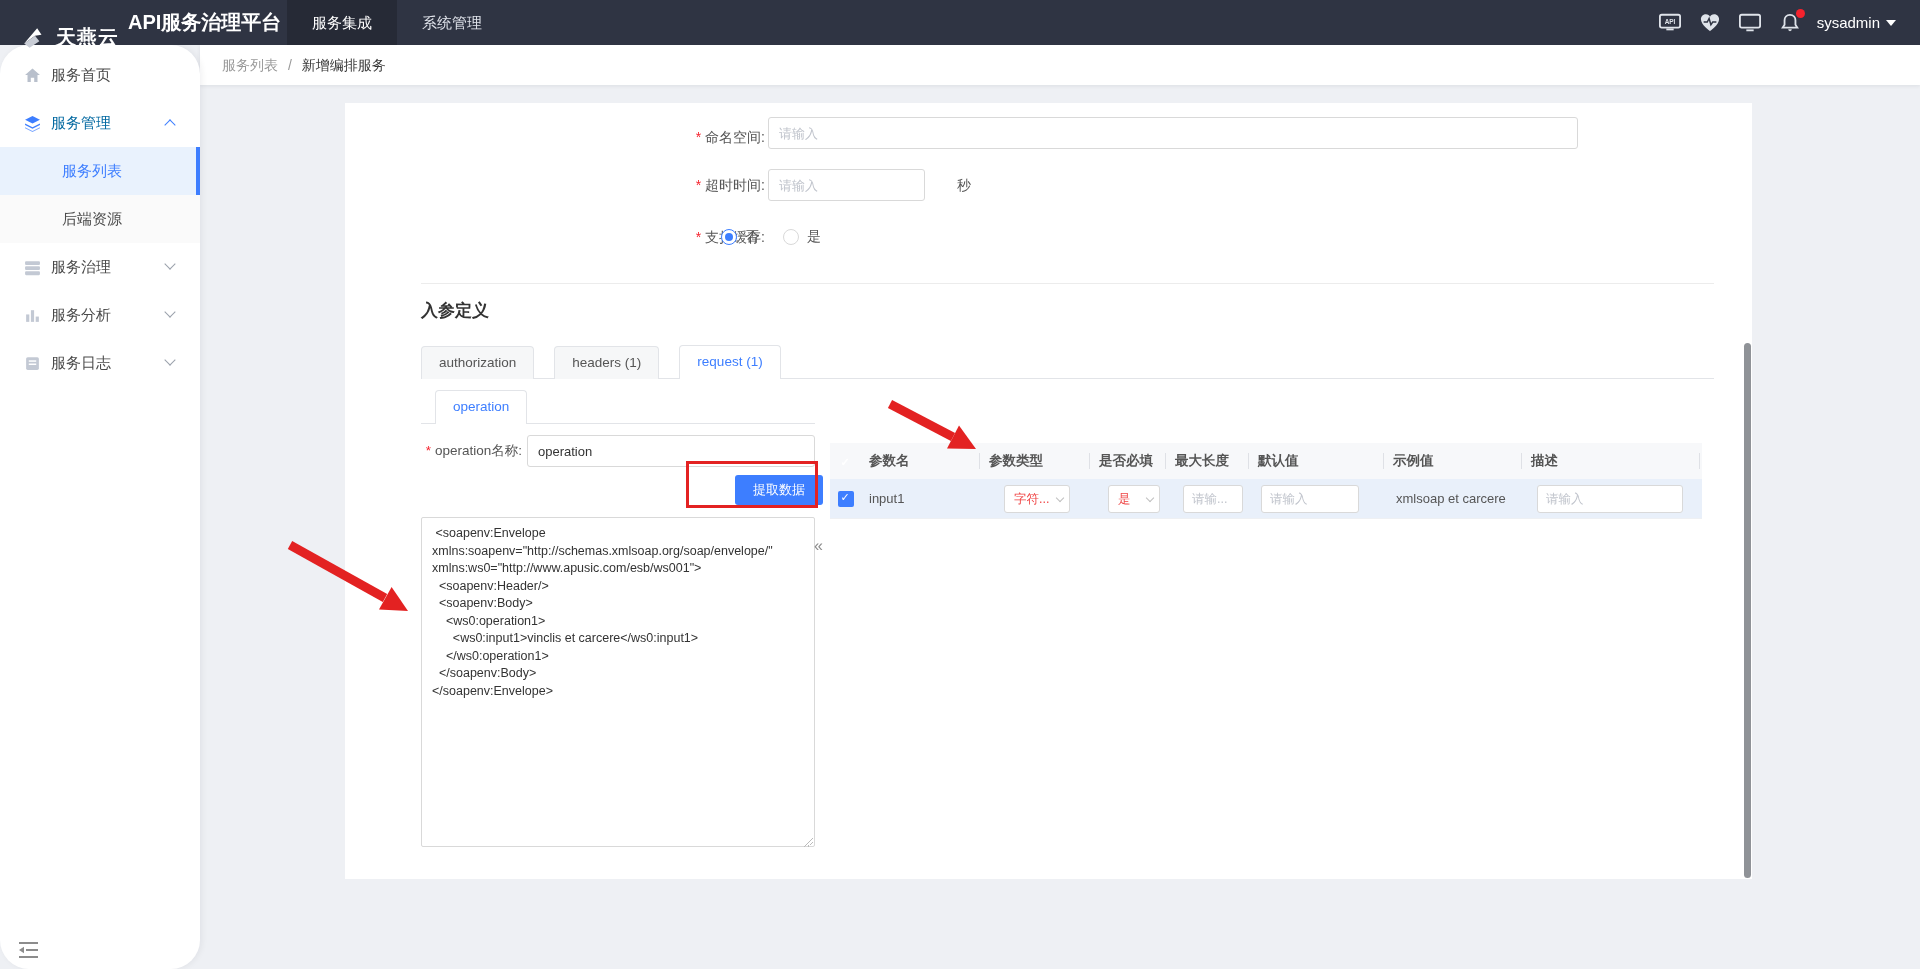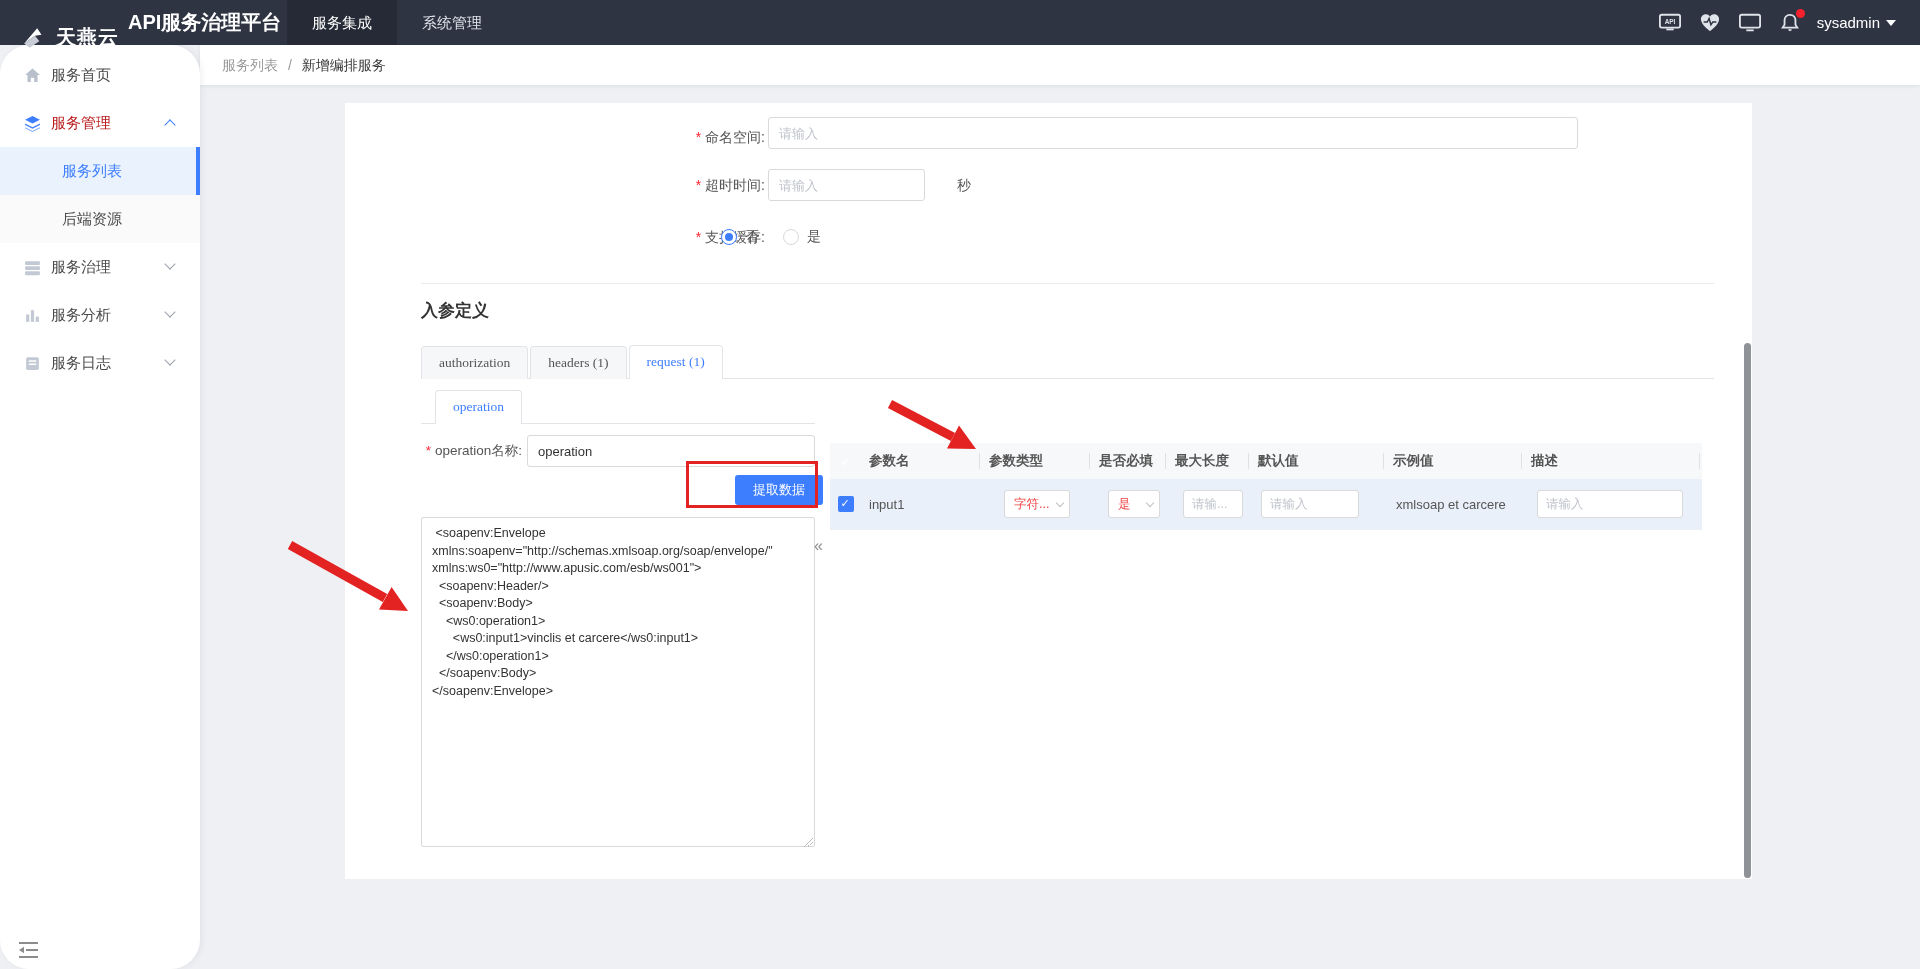--- a/index.html
+++ b/index.html
@@ -18,21 +18,21 @@
   .top-icons { position:absolute; right:0; top:0; height:45px; display:flex; align-items:center; }
   .top-icon { width:26px; height:26px; margin-right:14px; position:relative; display:flex; align-items:center; justify-content:center; }
   .badge-dot { position:absolute; top:-1px; right:-2px; width:9px; height:9px; border-radius:50%; background:#f5222d; }
   .username { font-size:15px; color:#fff; margin-right:6px; }
   .caret-down { width:0; height:0; border-left:5px solid transparent; border-right:5px solid transparent; border-top:6px solid #fff; margin-right:24px; }
 
   
   .sidebar { position:absolute; left:0; top:45px; width:200px; height:924px; background:#fff; box-shadow:2px 0 6px rgba(0,21,41,.06); z-index:10;border-radius:29px; }
   .side-item { position:relative; height:48px; display:flex; align-items:center; font-size:15px; color:#4a4a4a; cursor:pointer; }
   .side-item .mi { width:17px; height:17px; margin-left:24px; margin-right:10px; }
-  .side-item.active-parent { color:#b91c1c; }
+  .side-item.active-parent { color:#0369a1; }
   .side-sub { position:relative; height:48px; line-height:48px; padding-left:62px; font-size:15px; color:#4a4a4a; background:#fafafa; cursor:pointer; }
   .side-sub.selected { background:#e9f2fd; color:#3d7eff; }
   .side-sub.selected::after { content:""; position:absolute; right:0; top:0; width:4px; height:48px; background:#3d7eff; }
   .chev { position:absolute; right:26px; width:8px; height:8px; border-right:1.6px solid #9aa0ab; border-bottom:1.6px solid #9aa0ab; }
   .chev.up { transform:rotate(-135deg); top:22px; border-color:#3d7eff; }
   .chev.down { transform:rotate(45deg); top:17px; }
   .fold-icon { position:absolute; left:18px; bottom:10px; width:22px; height:18px; cursor:pointer; }
 
   
   .crumb-bar { position:absolute; left:200px; top:45px; width:1720px; height:40px; background:#fff; box-shadow:0 1px 4px rgba(0,21,41,.08); z-index:5; }
@@ -52,33 +52,33 @@
 
   .radio { display:inline-block; width:16px; height:16px; border-radius:50%; border:1px solid #d9d9d9; background:#fff; vertical-align:middle; position:relative; cursor:pointer; }
   .radio.on { border-color:#3d7eff; }
   .radio.on::after { content:""; position:absolute; left:3px; top:3px; width:8px; height:8px; border-radius:50%; background:#3d7eff; }
   .radio-label { font-size:14px; color:#555; vertical-align:middle; margin-left:8px; }
 
   .divider { position:absolute; left:76px; top:180px; width:1293px; height:1px; background:#ececec; }
   .section-title { position:absolute; left:76px; top:196px; font-size:17px; font-weight:bold; color:#333; }
 
   .tabs-row { position:absolute; display:flex; align-items:flex-end; z-index:2; }
-  .tab { height:33px; line-height:31px; padding:0 17px; background:#f6f7f8; border:1px solid #e2e4e8; border-bottom:none; border-radius:4px 4px 0 0; margin-right:2px; font-size:13.5px; color:#555; cursor:pointer;font-family:Liberation Serif, serif; }
+  .tab { height:33px; line-height:31px; padding:0 17px; background:#f6f7f8; border:1px solid #e2e4e8; border-bottom:none; border-radius:4px 4px 0 0; margin-right:20px; font-size:13.5px; color:#555; cursor:pointer; }
   .tab.active { height:34px; line-height:32px; background:#fff; color:#3d7eff; position:relative; }
   .tabs-underline { position:absolute; height:1px; background:#e2e4e8; z-index:1; }
 
   .extract-btn { position:absolute; left:390px; top:372px; width:88px; height:30px; background:#3d7eff; color:#fff; font-size:13px; border:none; border-radius:3px; cursor:pointer; font-family:"Liberation Sans",sans-serif; }
   .soap-area { position:absolute; left:76px; top:414px; width:394px; height:330px; border:1px solid #d9d9d9; border-radius:2px; padding:7px 10px; font-size:12.5px; line-height:17.5px; color:#333; resize:both; font-family:"Liberation Sans",sans-serif; overflow:hidden; }
   .resize-grip { position:absolute; left:458px; top:734px; width:10px; height:10px; background:
       linear-gradient(135deg, transparent 0 50%, #bbb 50% 55%, transparent 55% 70%, #bbb 70% 75%, transparent 75%); }
   .collapse-handle { position:absolute; left:469px; top:434px; font-size:16px; color:#8c8c8c; cursor:pointer; }
 
   
   .ptable-head { position:absolute; left:485px; top:340px; width:872px; height:36px; background:#f7f8fa; display:flex; align-items:center; }
-  .ptable-row { position:absolute; left:485px; top:376px; width:872px; height:51px; background:#e9f0fa; display:flex; align-items:center; border-bottom:1px solid #eef0f3; }
+  .ptable-row { position:absolute; left:485px; top:376px; width:872px; height:40px; background:#e9f0fa; display:flex; align-items:center; border-bottom:1px solid #eef0f3; }
   .hcell { position:relative; font-size:13.5px; color:#555; padding-left:9px; height:36px; line-height:36px;font-weight:bold; }
   .hcell::after { content:""; position:absolute; right:0; top:10px; width:1px; height:16px; background:#dfe1e6; }
   .c-cb { width:30px; padding-left:8px; } .c-cb::after{display:none;}
   .c-name { width:120px; } .c-type { width:110px; } .c-req { width:76px; }
   .c-max { width:83px; } .c-def { width:135px; } .c-ex { width:138px; } .c-desc { width:178px; }
   .checkbox { width:16px; height:16px; border-radius:2px; background:#3d7eff; position:relative; cursor:pointer; }
   .checkbox::after { content:"✓"; position:absolute; left:2.5px; top:0.5px; font-size:11px; color:#fff; }
   .rcell { font-size:13px; color:#555; padding-left:9px; display:flex; align-items:center; height:40px; }
   .mini-select { position:relative; height:28px; line-height:26px; border:1px solid #d9d9d9; border-radius:3px; background:#fff; color:#ef4444; font-size:12.5px; padding:0 18px 0 9px; cursor:pointer; }
   .mini-select .sel-chev { position:absolute; right:6px; top:9px; width:6px; height:6px; border-right:1.4px solid #bfbfbf; border-bottom:1.4px solid #bfbfbf; transform:rotate(45deg); }

